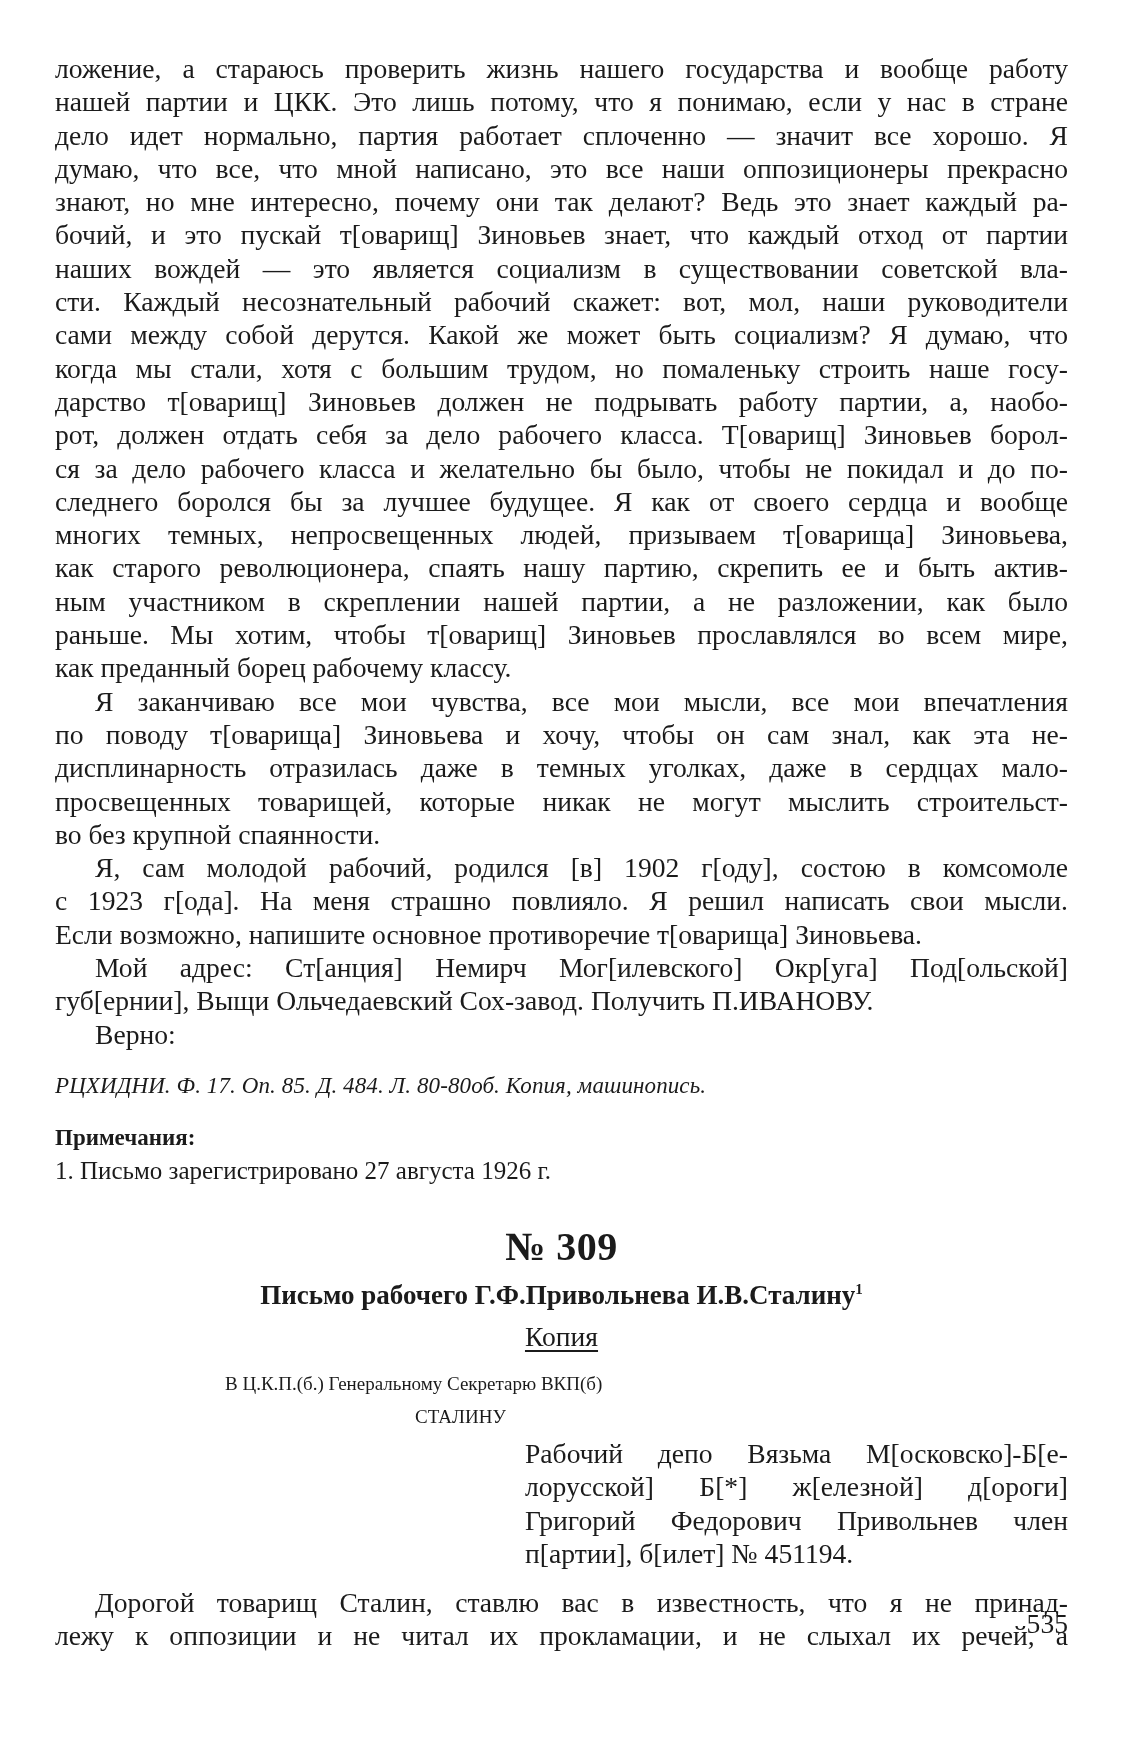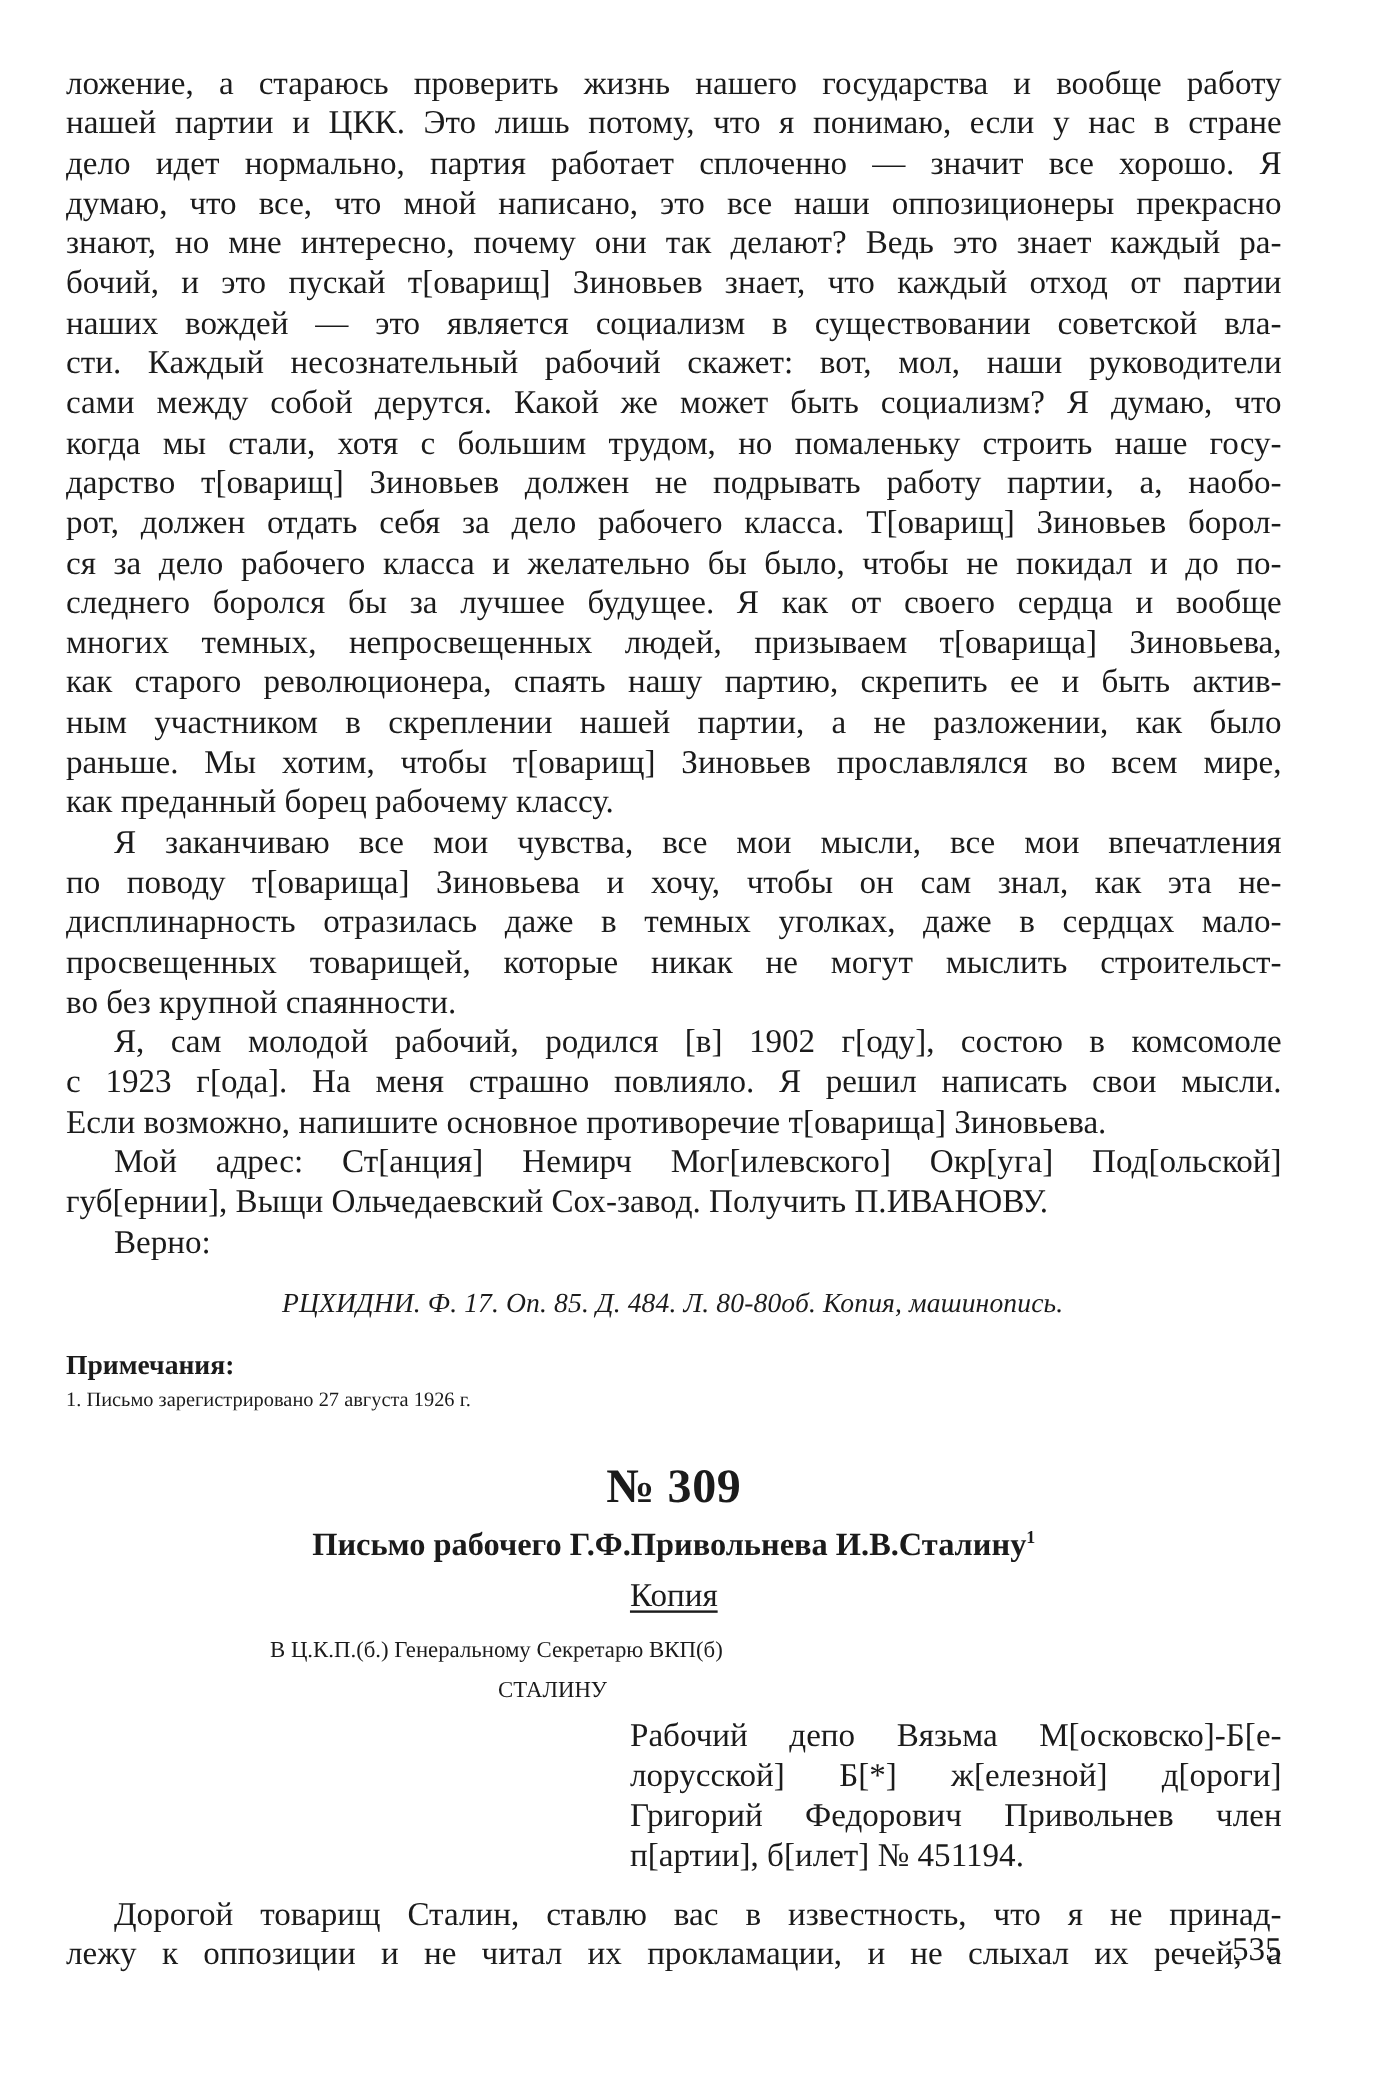--- a/index.html
+++ b/index.html
@@ -10,27 +10,27 @@
   }
   .page { position: absolute; left: 55px; top: 52px; width: 1013px; }
   .p {
     font-size: 27.6px; line-height: 33.3px;
     text-align: justify; text-align-last: left;
     margin: 0; hyphens: manual;
   }
   .ln { display: block; text-align: justify; text-align-last: justify; white-space: nowrap; }
   .ln.last { text-align-last: left; }
   .source {
-    font-style: italic; font-size: 23px; text-align: center;
+    font-style: italic; font-size: 23px; text-align: left;
     margin: 22px 2px 0 0; letter-spacing: 0.1px;
   }
   .notes-title {
     font-weight: bold; font-size: 23px; margin-top: 26px;
   }
-  .note { font-size: 17px; margin-top: 6px; padding-left: 0; }
+  .note { font-size: 25px; margin-top: 6px; padding-left: 0; }
   .docnum {
     font-weight: bold; font-size: 40px; text-align: center; margin-top: 38px; letter-spacing: 0.5px;
   }
   .doctitle {
     font-weight: bold; font-size: 27px; text-align: center; margin-top: 10px;
   }
   .doctitle sup { font-size: 15px; vertical-align: 10px; }
   .copy {
     text-align: center; font-size: 27.6px; margin-top: 10px;
     text-decoration: underline; text-underline-offset: 4px;

